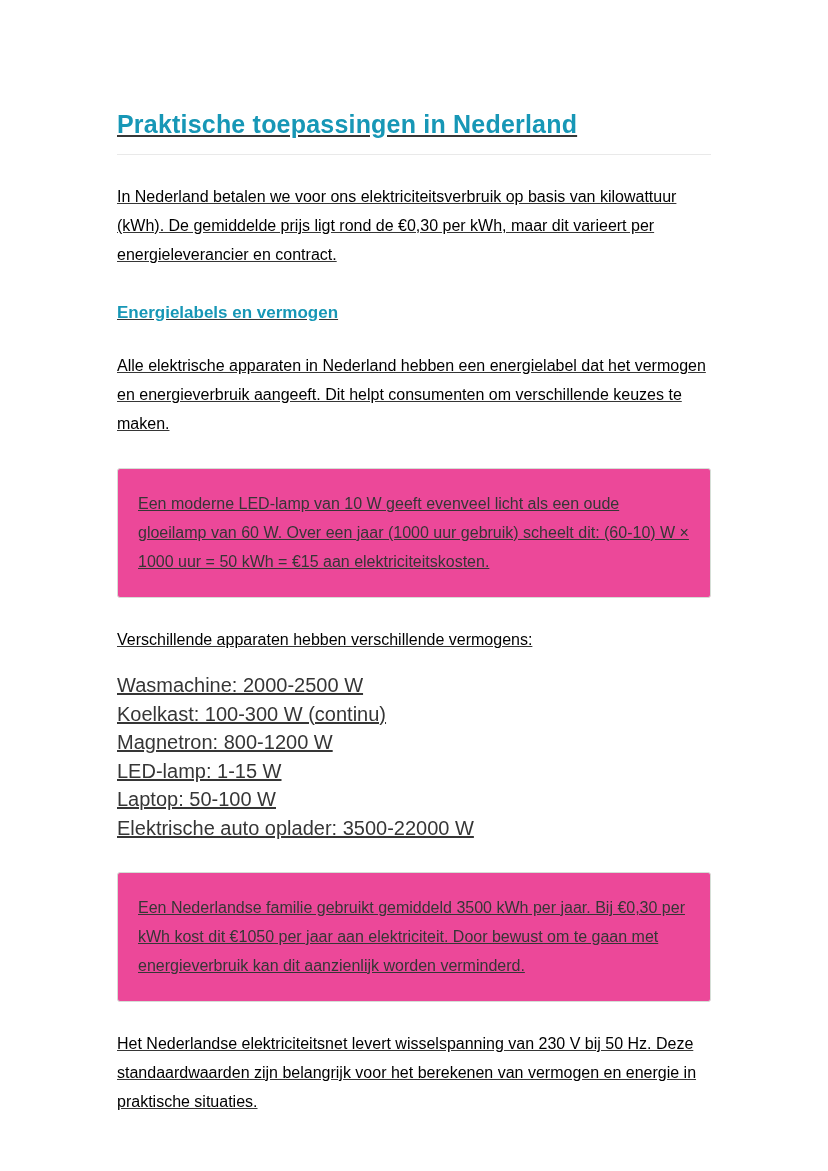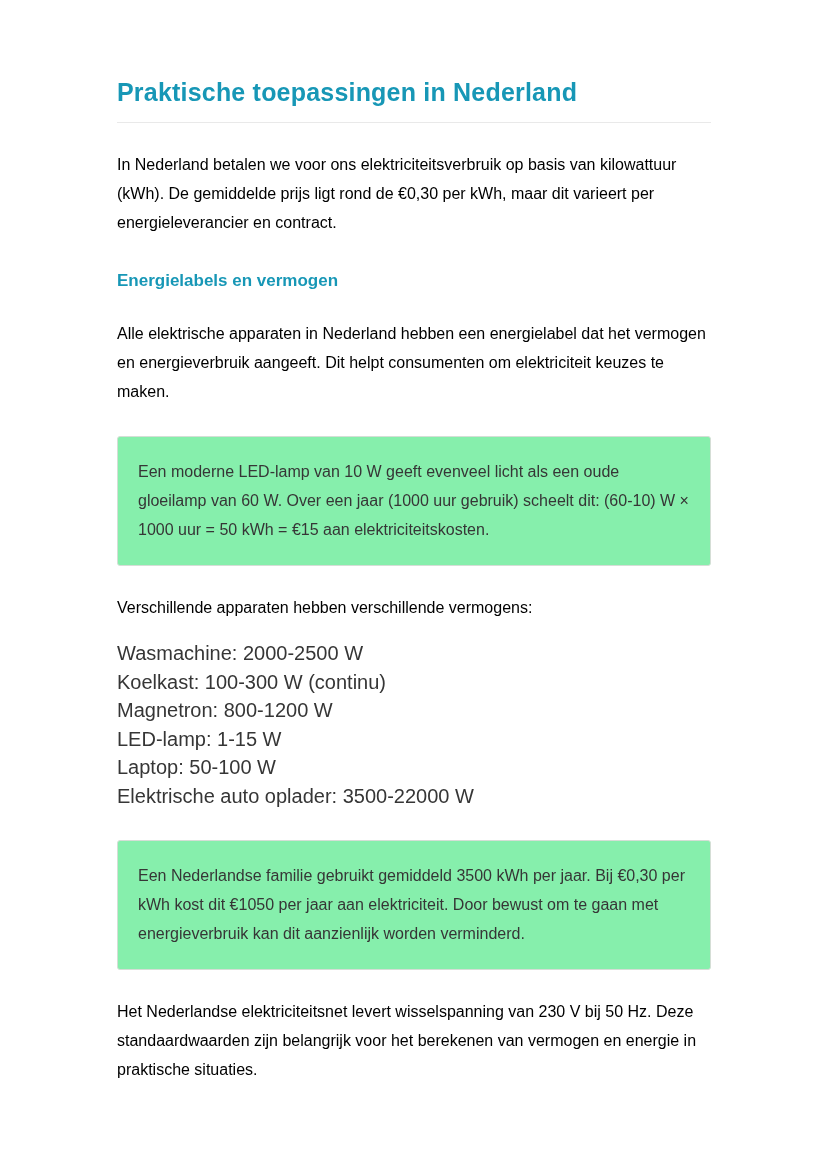--- a/index.html
+++ b/index.html
@@ -8,22 +8,23 @@
     font-family: "Liberation Sans", "DejaVu Sans", sans-serif;
   }
   body {
     width: 828px;
     height: 1171px;
     overflow: hidden;
   }
   .page {
     width: 594px;
     margin: 0 auto;
-    padding-top: 76px;
+    padding-top: 108px;
     color: #363636;
+    text-decoration: underline;
   }
   h1.page-title {
     font-size: 25px;
     line-height: 32px;
     font-weight: bold;
     color: #1797b6;
     letter-spacing: 0.2px;
   }
   hr.title-divider {
     border: none;
@@ -38,21 +39,21 @@
   }
   h2.section-heading {
     font-size: 17px;
     line-height: 22px;
     font-weight: bold;
     color: #1797b6;
     margin-top: 33px;
   }
   .info-box {
     margin-top: 30px;
-    background: #86efac;
+    background: #ec4899;
     border: 1px solid #d5ded6;
     border-radius: 3px;
     padding: 20px 20px 21px 20px;
   }
   .info-box p {
     font-size: 16px;
     line-height: 29px;
     color: #363636;
     margin: 0;
   }
@@ -72,21 +73,21 @@
 <div class="page">
 
   <h1 class="page-title">Praktische toepassingen in Nederland</h1>
 
   <hr class="title-divider">
 
   <p class="body-text">In Nederland betalen we voor ons elektriciteitsverbruik op basis van kilowattuur (kWh). De gemiddelde prijs ligt rond de €0,30 per kWh, maar dit varieert per energieleverancier en contract.</p>
 
   <h2 class="section-heading">Energielabels en vermogen</h2>
 
-  <p class="body-text">Alle elektrische apparaten in Nederland hebben een energielabel dat het vermogen en energieverbruik aangeeft. Dit helpt consumenten om elektriciteit keuzes te maken.</p>
+  <p class="body-text">Alle elektrische apparaten in Nederland hebben een energielabel dat het vermogen en energieverbruik aangeeft. Dit helpt consumenten om verschillende keuzes te maken.</p>
 
   <div class="info-box">
     <p>Een moderne LED-lamp van 10 W geeft evenveel licht als een oude gloeilamp van 60 W. Over een jaar (1000 uur gebruik) scheelt dit: (60-10) W × 1000 uur = 50 kWh = €15 aan elektriciteitskosten.</p>
   </div>
 
 
   <p class="body-text">Verschillende apparaten hebben verschillende vermogens:</p>
 
   <ul class="appliance-list">
     <li>Wasmachine: 2000-2500 W</li>

